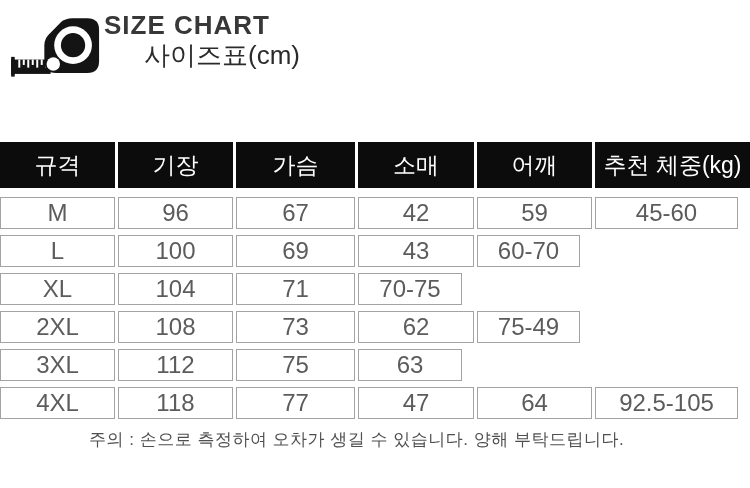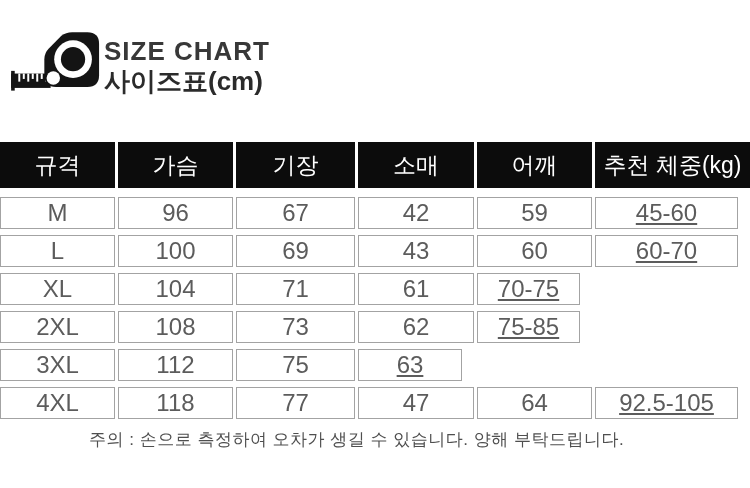--- a/index.html
+++ b/index.html
@@ -14,39 +14,40 @@
   html, body {
     margin: 0; padding: 0;
     width: 750px; height: 488px;
     background: #ffffff;
     font-family: "Liberation Sans", sans-serif;
     overflow: hidden;
     position: relative;
   }
   .brand {
     position: absolute;
-    top: 26px; left: 10px;
+    top: 12px; left: 10px;
     display: flex;
-    align-items: flex-end;
+    align-items: flex-start;
   }
   .brand-icon { width: 92px; height: 70px; flex: 0 0 auto; }
   .brand-text { margin-left: 2px; }
   .brand-title {
     font-size: 26px;
     font-weight: bold;
     letter-spacing: 1px;
     color: var(--title-text);
     line-height: 1.05;
   }
   .brand-subtitle {
     font-size: 26px;
-    font-weight: 700;
+    font-weight: 400;
     color: #2b2b2b;
     line-height: 1.1;
     margin-top: 2px;
+    margin-left: 40px;
   }
   .size-table {
     position: absolute;
     top: 142px; left: 0;
     width: 750px;
   }
   .trow {
     display: grid;
     grid-template-columns: 115px 115px 119px 116px 115px 1fr;
     column-gap: 3px;
@@ -67,21 +68,21 @@
     font-weight: 500;
   }
   .tbody .cell {
     height: 32px;
     background: #ffffff;
     border: 1px solid var(--cell-border);
     color: var(--cell-text);
     font-size: 24px;
     font-weight: 400;
   }
-  .tbody .cell:last-child { margin-right: 12px; text-decoration: underline; }
+  .tbody .cell:last-child { margin-right: 12px; }
   .note {
     position: absolute;
     top: 428px; left: 89px;
     font-size: 17px;
     color: var(--note-text);
     letter-spacing: 0.5px;
   }
 </style>
 </head>
 <body>
@@ -108,56 +109,54 @@
   </svg>
   <div class="brand-text">
     <div class="brand-title">SIZE CHART</div>
     <div class="brand-subtitle">사이즈표(cm)</div>
   </div>
 </div>
 
 <div class="size-table">
   <div class="trow thead" id="thead">
       <div class="cell">규격</div>
+      <div class="cell">기장</div>
       <div class="cell">가슴</div>
-      <div class="cell">기장</div>
       <div class="cell">소매</div>
       <div class="cell">어깨</div>
       <div class="cell">추천 체중(kg)</div>
     </div>
   <div id="tbody">
       <div class="trow tbody">
         <div class="cell">M</div>
         <div class="cell">96</div>
         <div class="cell">67</div>
         <div class="cell">42</div>
         <div class="cell">59</div>
         <div class="cell">45-60</div>
       </div>
       <div class="trow tbody">
         <div class="cell">L</div>
         <div class="cell">100</div>
         <div class="cell">69</div>
         <div class="cell">43</div>
-        <div class="cell">60</div>
         <div class="cell">60-70</div>
       </div>
       <div class="trow tbody">
         <div class="cell">XL</div>
         <div class="cell">104</div>
         <div class="cell">71</div>
-        <div class="cell">61</div>
         <div class="cell">70-75</div>
       </div>
       <div class="trow tbody">
         <div class="cell">2XL</div>
         <div class="cell">108</div>
         <div class="cell">73</div>
         <div class="cell">62</div>
-        <div class="cell">75-85</div>
+        <div class="cell">75-49</div>
       </div>
       <div class="trow tbody">
         <div class="cell">3XL</div>
         <div class="cell">112</div>
         <div class="cell">75</div>
         <div class="cell">63</div>
       </div>
       <div class="trow tbody">
         <div class="cell">4XL</div>
         <div class="cell">118</div>

